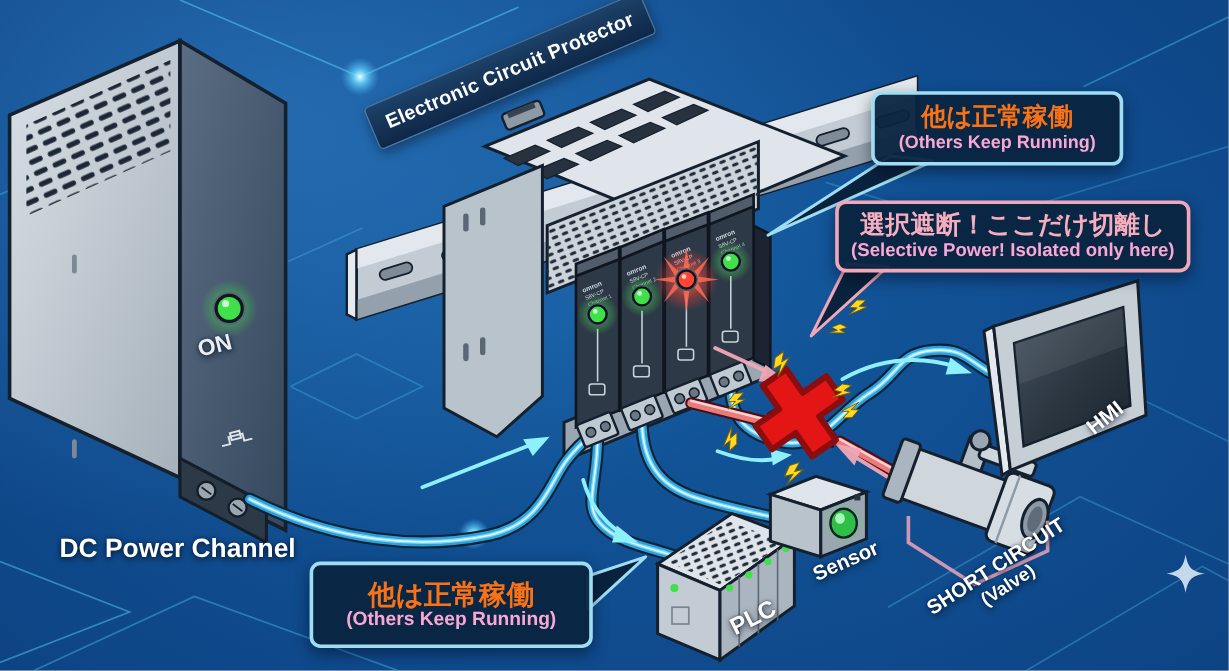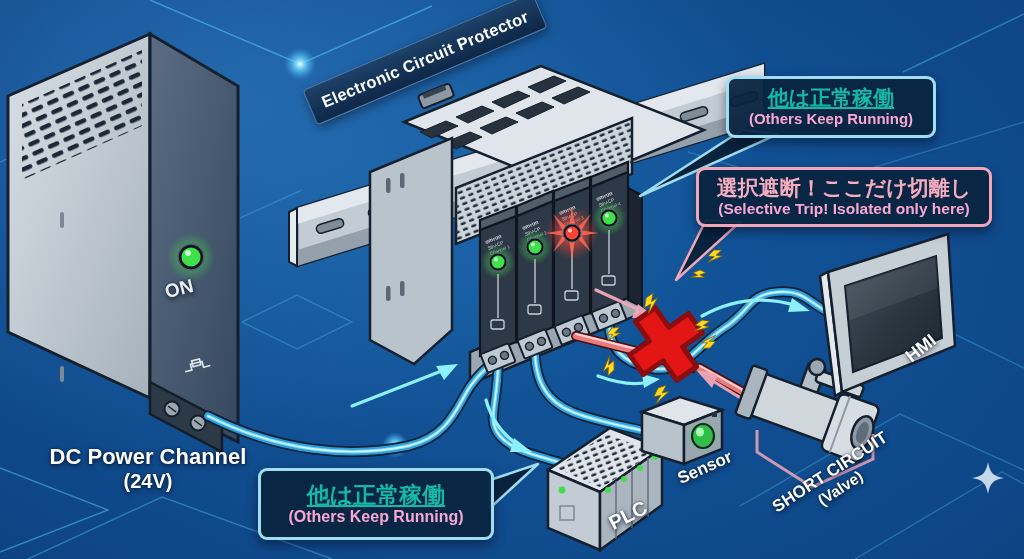--- a/index.html
+++ b/index.html
@@ -24,21 +24,21 @@
   }
   .bubble{
     position:absolute;background:rgba(9,36,64,.95);border-radius:9px;
     box-shadow:0 5px 12px rgba(0,5,18,.45);
     display:flex;flex-direction:column;align-items:center;justify-content:center;
     line-height:1.15;padding:4px 8px;box-sizing:border-box;
   }
   .bubble .jp{font-weight:bold;}
   .bubble .en{font-weight:bold;color:#f9a8d4;}
   .bubble-blue{border:3px solid #9fdef2;}
-  .bubble-blue .jp{color:#14b8a6;text-decoration:underline;}
+  .bubble-blue .jp{color:#f97316;}
   .bubble-pink{border:3px solid #f0a7b8;}
   .bubble-pink .jp{color:#f6aebe;}
 </style>
 </head>
 <body>
 
 <div class="scene">
 
 <svg width="1024" height="559" viewBox="0 0 1024 559">
   <defs>
@@ -410,32 +410,31 @@
   <span>Electronic Circuit Protector</span>
 </div>
 
 <div class="bubble bubble-blue" style="left:726px;top:76px;width:210px;height:62px;">
   <div class="jp" style="font-size:21px;">他は正常稼働</div>
   <div class="en" style="font-size:15px;">(Others Keep Running)</div>
 </div>
 
 <div class="bubble bubble-pink" style="left:696px;top:167px;width:296px;height:60px;">
   <div class="jp" style="font-size:21px;">選択遮断！ここだけ切離し</div>
-  <div class="en" style="font-size:15.5px;">(Selective Trip! Isolated only here)</div>
+  <div class="en" style="font-size:15.5px;">(Selective Power! Isolated only here)</div>
 </div>
 
 <div class="bubble bubble-blue" style="left:258px;top:468px;width:236px;height:72px;">
   <div class="jp" style="font-size:23px;">他は正常稼働</div>
   <div class="en" style="font-size:16px;">(Others Keep Running)</div>
 </div>
 
 <div class="lbl" style="left:165px;top:278px;font-size:19px;color:#e9eff4;transform:rotate(-14deg);">ON</div>
 
 <div class="lbl" style="left:40px;top:444px;width:216px;font-size:22px;">DC Power Channel</div>
-<div class="lbl" style="left:40px;top:470px;width:216px;font-size:20px;">(24V)</div>
 
 <div class="lbl" style="left:588px;top:504px;width:80px;font-size:20px;transform:rotate(-27deg);">PLC</div>
 
 <div class="lbl" style="left:652px;top:458px;width:106px;font-size:17px;transform:rotate(-24deg);">Sensor</div>
 
 <div class="lbl" style="left:745px;top:462px;width:180px;font-size:17px;transform:rotate(-33deg);line-height:1.1;">
   <div>SHORT CIRCUIT</div>
   <div style="font-size:15.5px;">(Valve)</div>
 </div>
 

